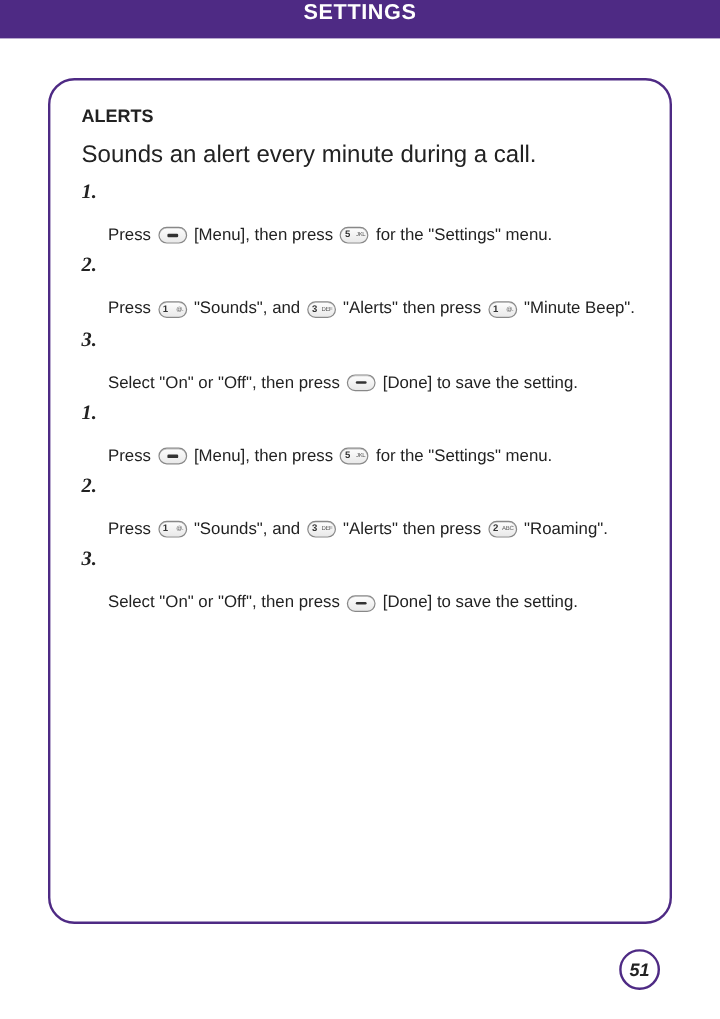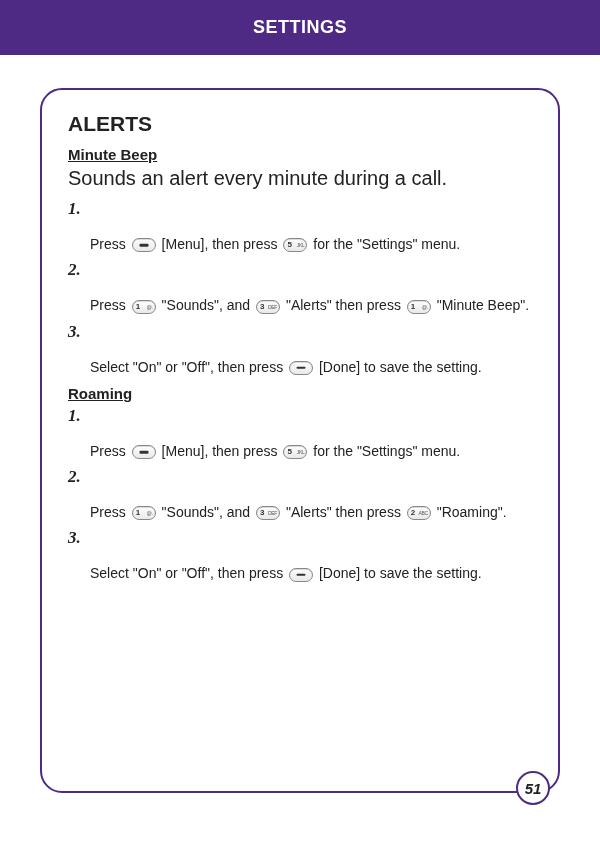--- a/index.html
+++ b/index.html
@@ -6,43 +6,42 @@
   html, body { margin: 0; padding: 0; }
   body {
     width: 600px;
     height: 849px;
     font-family: Arial, "Helvetica Neue", Helvetica, sans-serif;
     background: #fff;
     position: relative;
   }
   .header-bar {
     background: #4e2a84;
-    height: 55px;
+    height: 32px;
     width: 100%;
     display: flex;
-    align-items: center;
     justify-content: center;
   }
   .header-title {
     color: #fff;
     font-weight: bold;
     font-size: 18px;
     letter-spacing: 0.5px;
   }
   .content-frame {
     margin: 33px 40px 0 40px;
     border: 2px solid #4e2a84;
     border-radius: 22px;
     padding: 22px 26px 26px 26px;
     height: 705px;
     position: relative;
   }
   .section-heading {
     font-weight: bold;
-    font-size: 21px;
+    font-size: 15px;
     color: #222;
     margin-bottom: 10px;
   }
   .sub-heading {
     font-weight: bold;
     text-decoration: underline;
     font-size: 15px;
     color: #222;
     margin-bottom: 2px;
     margin-top: 8px;
@@ -124,21 +123,21 @@
     font-size: 5px;
     color: #555;
     line-height: 1;
     letter-spacing: -0.3px;
     font-family: Arial, sans-serif;
     font-style: normal;
   }
   .page-num {
     position: absolute;
     right: 50px;
-    bottom: 44px;
+    bottom: 24px;
     width: 34px;
     height: 34px;
     border: 2px solid #4e2a84;
     border-radius: 50%;
     display: flex;
     align-items: center;
     justify-content: center;
     font-weight: bold;
     font-style: italic;
     font-size: 15px;
@@ -150,38 +149,36 @@
 <body>
 
 <div class="header-bar">
   <span class="header-title">SETTINGS</span>
 </div>
 
 <div class="content-frame">
 
   <div class="section-heading">ALERTS</div>
 
-  <div class="sub-heading">Minute Beep</div>
   <div class="desc">Sounds an alert every minute during a call.</div>
   <ol class="steps" id="steps-minute">
       <li>
         <span class="step-num">1.</span>
         <span class="step-text">Press <span class="key"><span class="bar"></span></span> [Menu], then press <span class="key"><span class="klabel">5</span><span class="ksub">JKL</span></span> for the "Settings" menu.</span>
       </li>
       <li>
         <span class="step-num">2.</span>
         <span class="step-text">Press <span class="key"><span class="klabel">1</span><span class="ksub">@.</span></span> "Sounds", and <span class="key"><span class="klabel">3</span><span class="ksub">DEF</span></span> "Alerts" then press <span class="key"><span class="klabel">1</span><span class="ksub">@.</span></span> "Minute Beep".</span>
       </li>
       <li>
         <span class="step-num">3.</span>
         <span class="step-text">Select "On" or "Off", then press <span class="key"><span class="bar"></span></span> [Done] to save the setting.</span>
       </li>
     </ol>
 
-  <div class="sub-heading">Roaming</div>
   <ol class="steps" id="steps-roaming">
       <li>
         <span class="step-num">1.</span>
         <span class="step-text">Press <span class="key"><span class="bar"></span></span> [Menu], then press <span class="key"><span class="klabel">5</span><span class="ksub">JKL</span></span> for the "Settings" menu.</span>
       </li>
       <li>
         <span class="step-num">2.</span>
         <span class="step-text">Press <span class="key"><span class="klabel">1</span><span class="ksub">@.</span></span> "Sounds", and <span class="key"><span class="klabel">3</span><span class="ksub">DEF</span></span> "Alerts" then press <span class="key"><span class="klabel">2</span><span class="ksub">ABC</span></span> "Roaming".</span>
       </li>
       <li>

